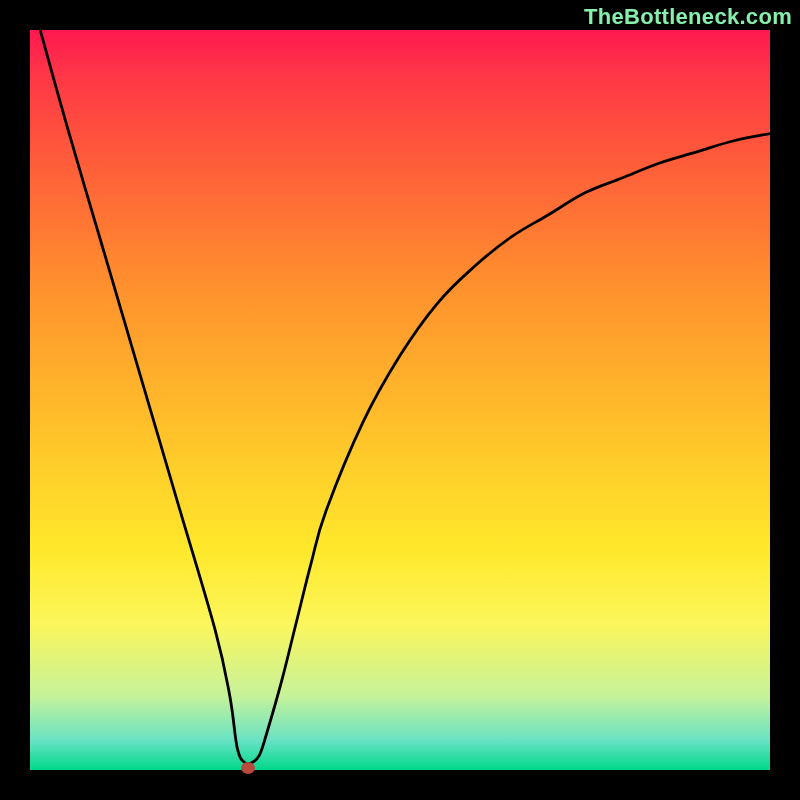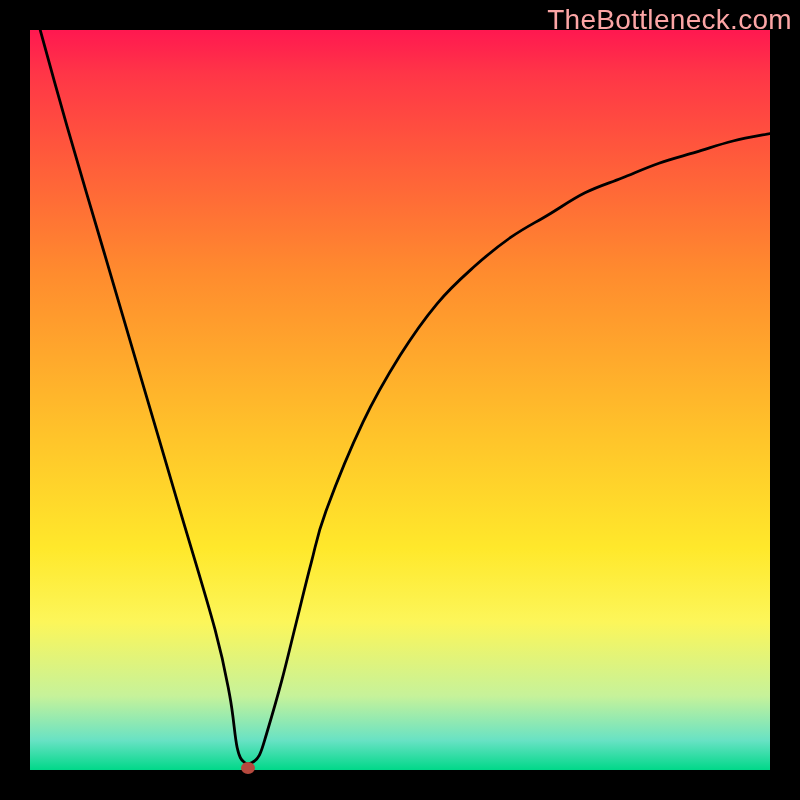--- a/index.html
+++ b/index.html
@@ -35,23 +35,23 @@
       #fcf65a 80%,
       #c6f29a 90%,
       #68e2c4 96%,
       #00d889 100%
     );
   }
   .watermark {
     position: absolute;
     top: 4px;
     right: 8px;
-    color: #fca5a5;
-    font-size: 28px;
-    font-weight: 400;
+    color: #86efac;
+    font-size: 22px;
+    font-weight: 700;
     letter-spacing: 0.3px;
     user-select: none;
     z-index: 5;
   }
   svg.curve {
     position: absolute;
     left: 0;
     top: 0;
     width: 740px;
     height: 740px;

